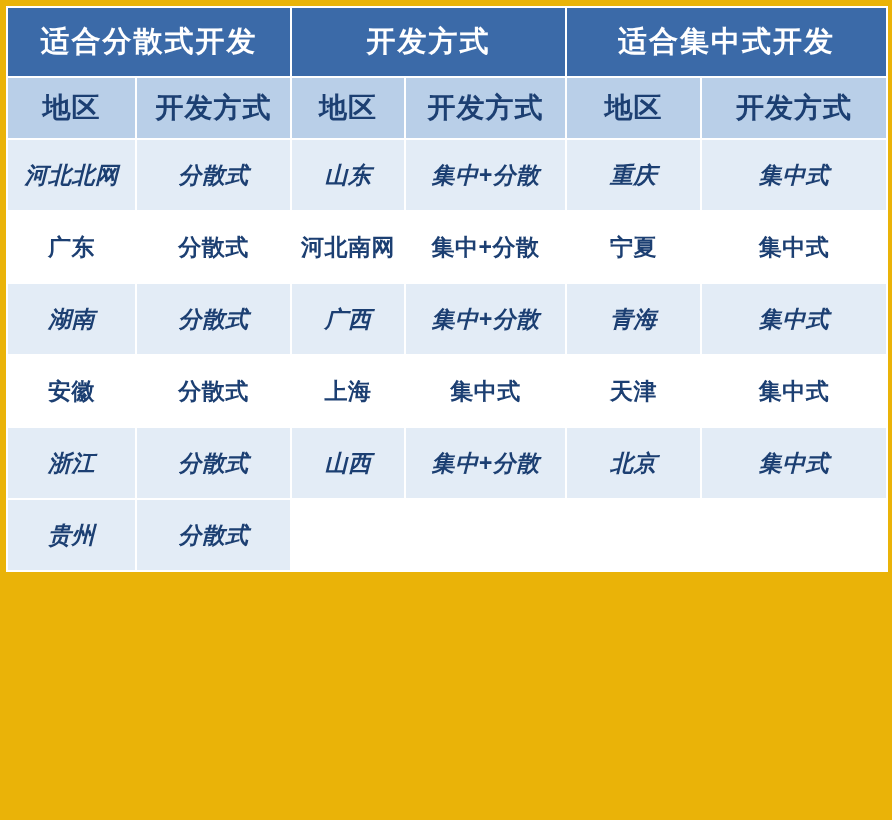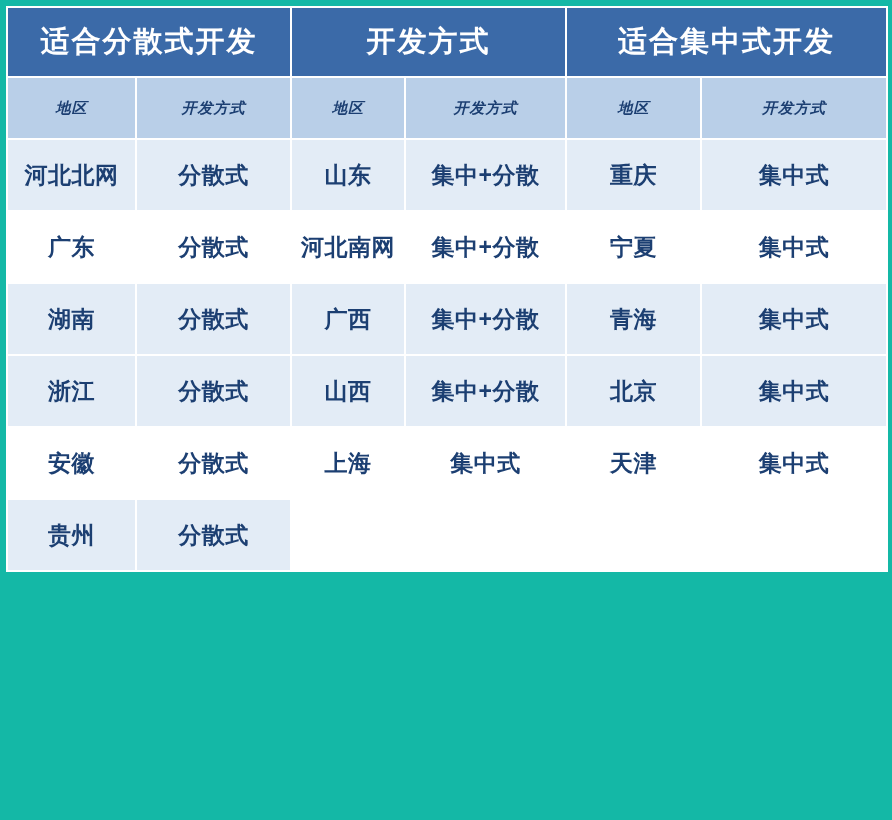--- a/index.html
+++ b/index.html
@@ -11,21 +11,21 @@
     width: 892px;
     height: 820px;
     font-family: "Liberation Sans", sans-serif;
     overflow: hidden;
   }
   .table-wrap {
     width: 892px;
     height: 820px;
     box-sizing: border-box;
     padding: 6px 19px 4px 6px;
-    background: #14b8a6;
+    background: #eab308;
   }
   table.dev-table {
     border-collapse: collapse;
     table-layout: fixed;
     width: 880px;
     background: #ffffff;
   }
   table.dev-table td, table.dev-table th {
     border: 2px solid #ffffff;
     text-align: center;
@@ -49,31 +49,31 @@
     color: #ffffff;
     font-size: 29px;
     font-weight: bold;
     height: 64px;
     letter-spacing: 2px;
   }
   
   tr.sub-header td {
     background: #b9cfe8;
     color: #1c3f72;
-    font-size: 15px;
+    font-size: 28px;
     height: 56px;
     letter-spacing: 1px;
-    font-style: italic;
   }
   
   tr.row-odd td {
     background: #ffffff;
   }
   tr.row-even td {
     background: #e3ecf6;
+    font-style: italic;
   }
   tr.body-row td {
     font-size: 23px;
     height: 66px;
     letter-spacing: 0.5px;
   }
   td.empty-cell {
     background: #ffffff;
   }
   tr.row-even td.empty-cell {
@@ -126,34 +126,34 @@
         <td>集中式</td>
       </tr>
       <tr class="body-row row-even">
         <td>湖南</td>
         <td>分散式</td>
         <td>广西</td>
         <td>集中+分散</td>
         <td>青海</td>
         <td>集中式</td>
       </tr>
+      <tr class="body-row row-odd">
+        <td>安徽</td>
+        <td>分散式</td>
+        <td>上海</td>
+        <td>集中式</td>
+        <td>天津</td>
+        <td>集中式</td>
+      </tr>
       <tr class="body-row row-even">
         <td>浙江</td>
         <td>分散式</td>
         <td>山西</td>
         <td>集中+分散</td>
         <td>北京</td>
-        <td>集中式</td>
-      </tr>
-      <tr class="body-row row-odd">
-        <td>安徽</td>
-        <td>分散式</td>
-        <td>上海</td>
-        <td>集中式</td>
-        <td>天津</td>
         <td>集中式</td>
       </tr>
       <tr class="body-row row-even">
         <td>贵州</td>
         <td>分散式</td>
         <td class="empty-cell"></td>
         <td class="empty-cell"></td>
         <td class="empty-cell"></td>
         <td class="empty-cell"></td>
       </tr>

